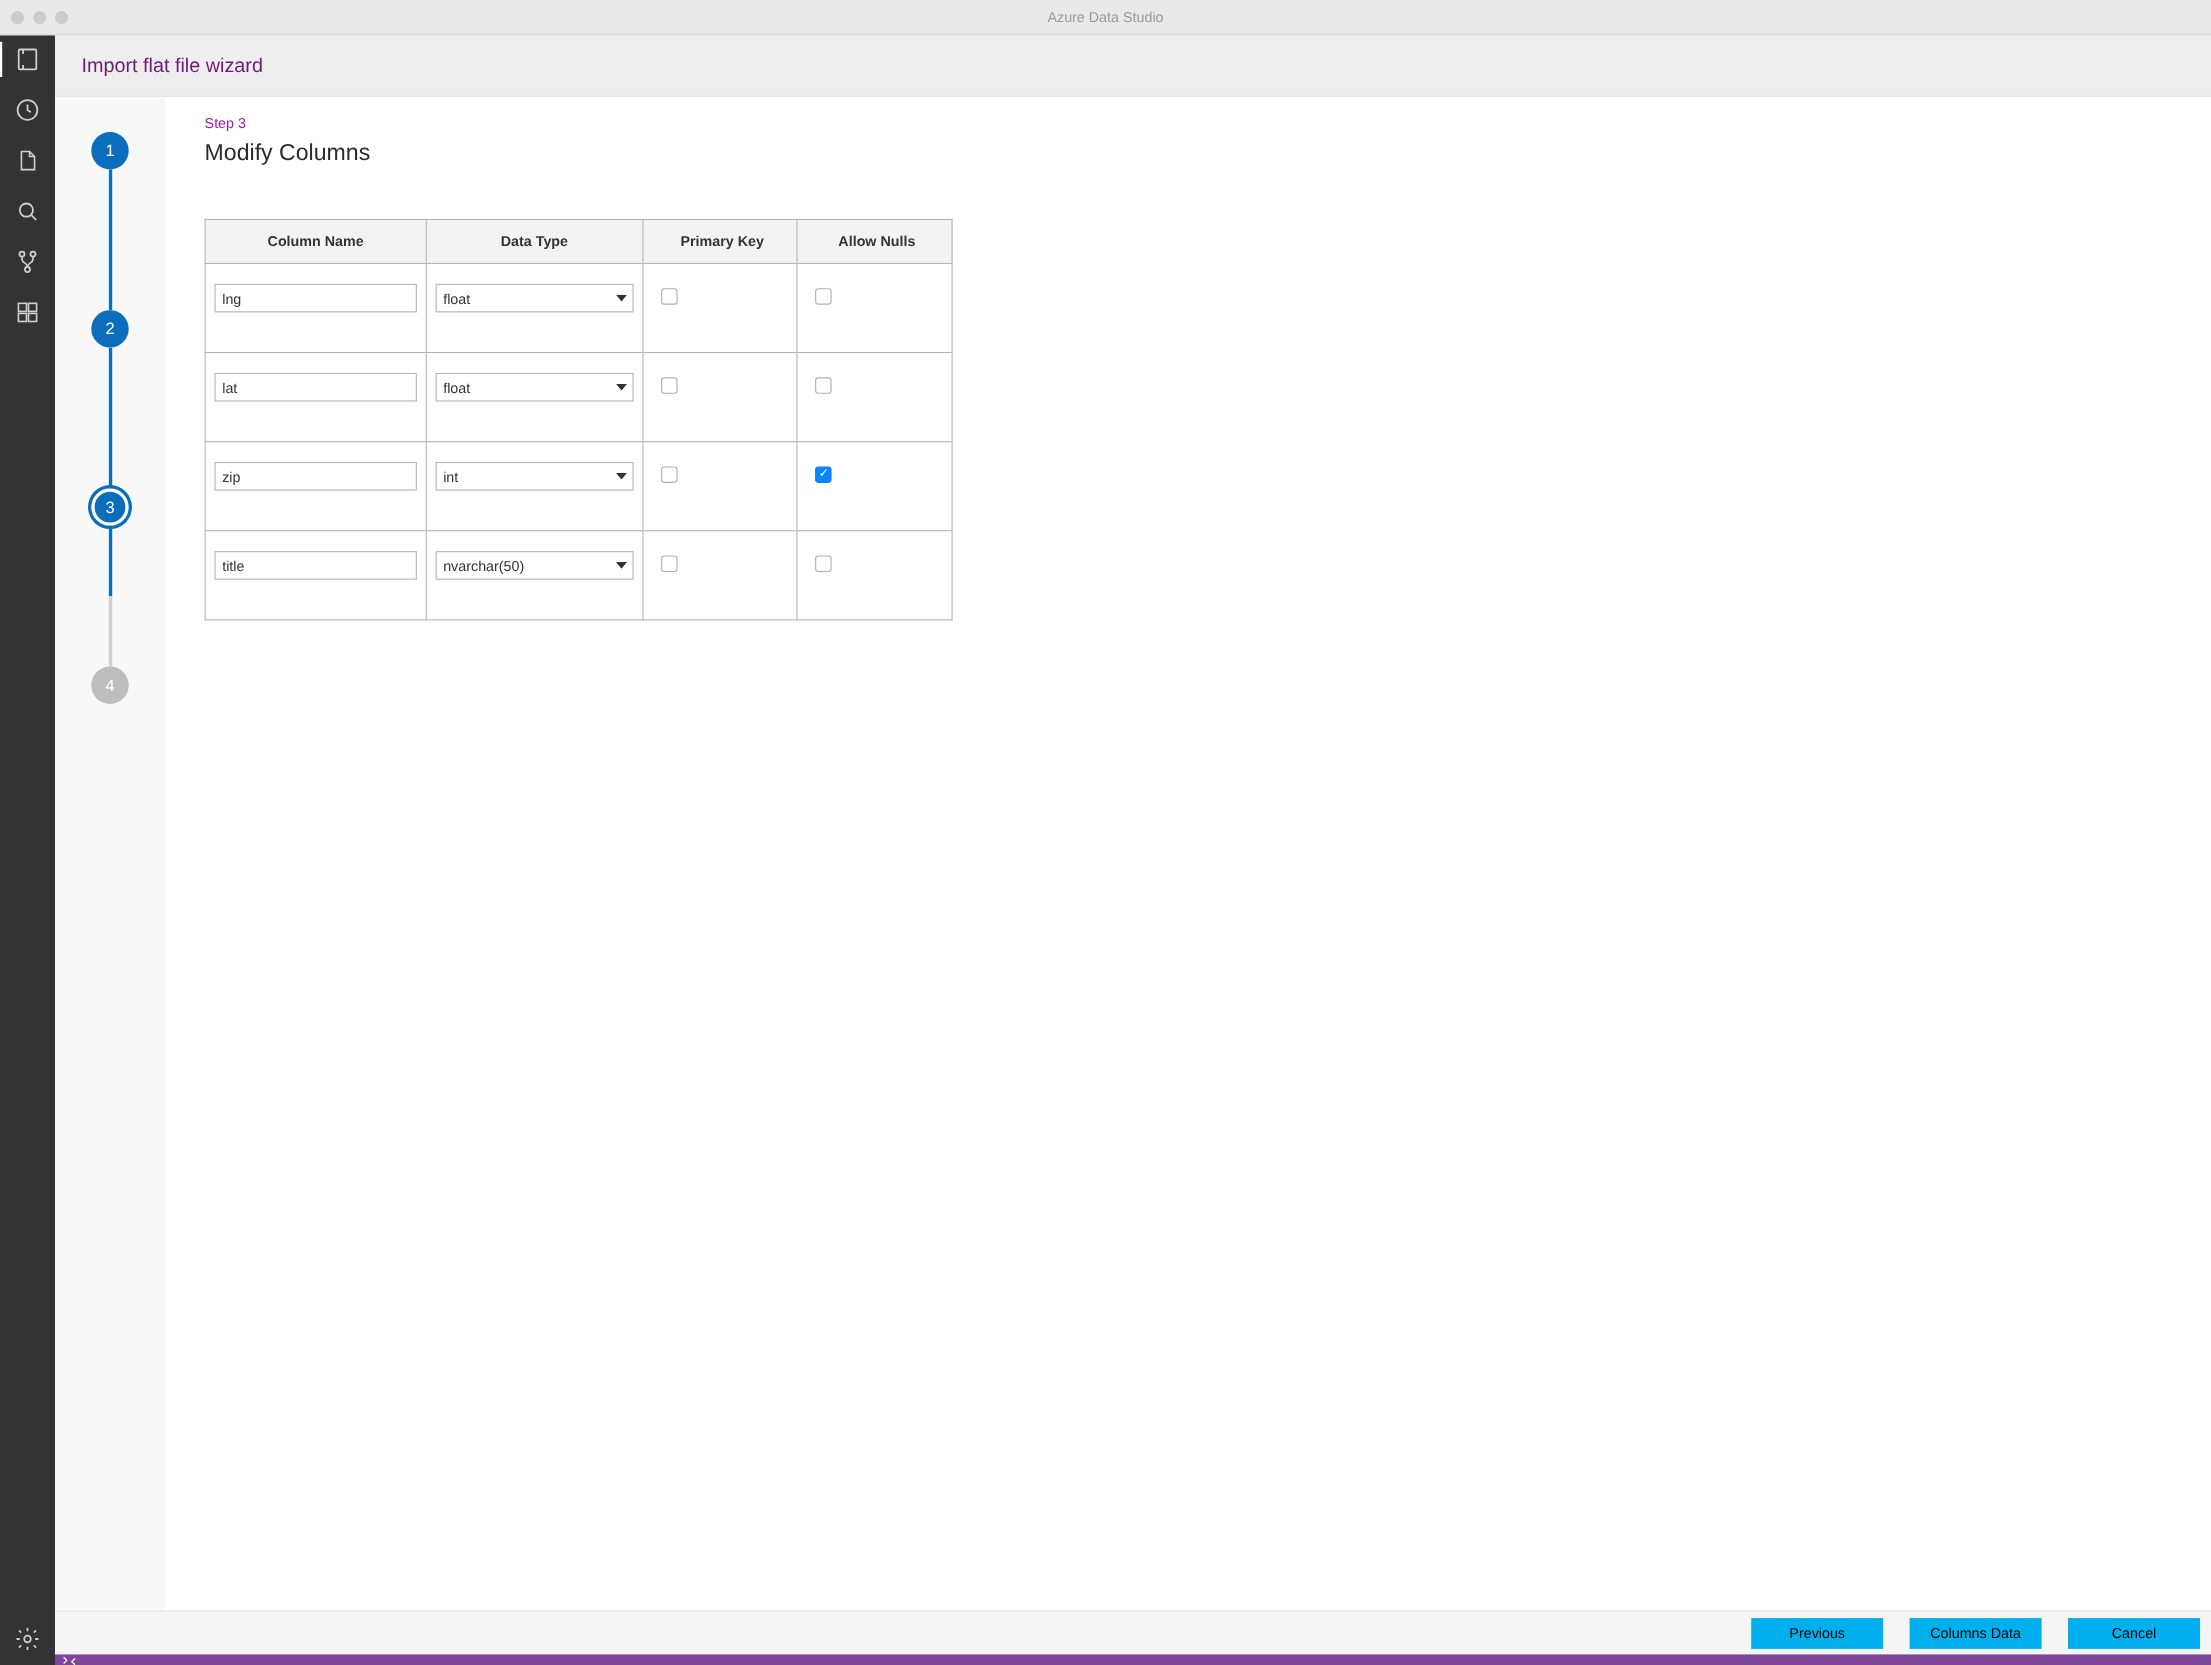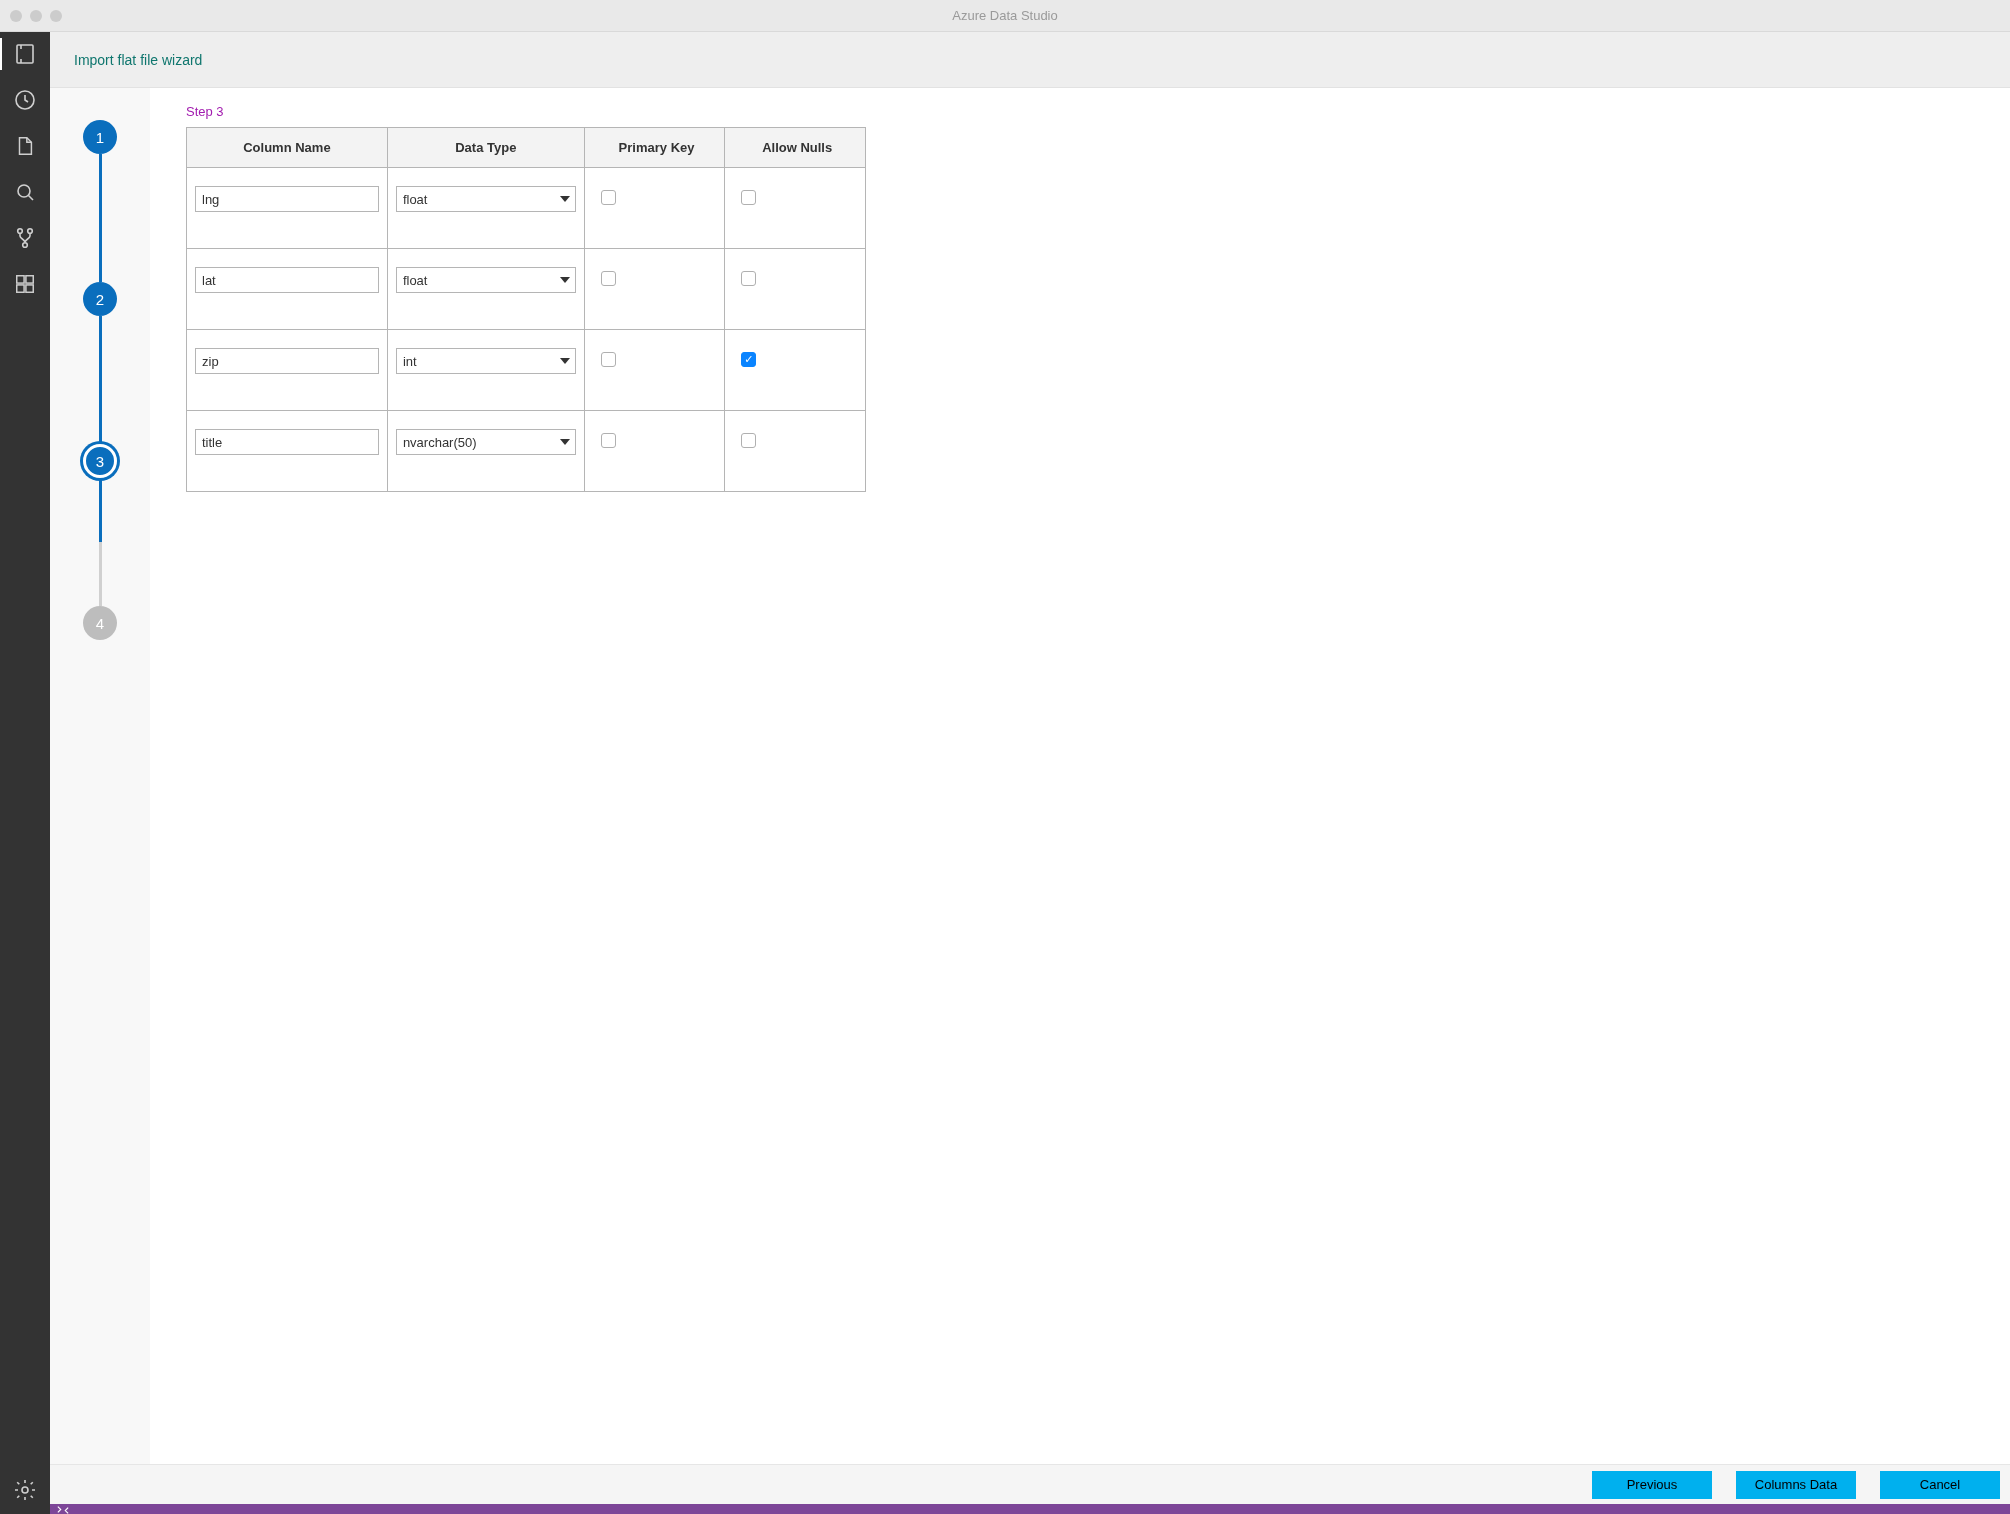--- a/index.html
+++ b/index.html
@@ -21,21 +21,21 @@
   .activitybar .aicon svg { stroke: #cfcfcf; }
   .activitybar .spacer { flex: 1; }
   .activitybar-active { position: relative; }
   .activitybar-active::before { content: ""; position: absolute; left: -11px; top: -2px; bottom: -2px; width: 2px; background: #fff; }
 
   
   .content-col { flex: 1; display: flex; flex-direction: column; min-width: 0; }
 
   
   .wizard-header { height: 56px; background: #eeeeee; border-bottom: 1px solid #e2e2e2; display: flex; align-items: center; padding-left: 24px; }
-  .wizard-header h1 { font-size: 14px; font-weight: 400; color: #0f766e; }
+  .wizard-header h1 { font-size: 18px; font-weight: 400; color: #701a75; }
 
   
   .wizard-body { flex: 1; display: flex; min-height: 0; }
 
   
   .stepper { width: 100px; background: #f8f8f8; padding-top: 32px; display: flex; flex-direction: column; align-items: center; }
   .step-node { width: 34px; height: 34px; border-radius: 50%; background: #0a6ebd; color: #fff; display: flex; align-items: center; justify-content: center; font-size: 15px; }
   .step-node.current { border: 3px solid #fff; box-shadow: 0 0 0 3px #0a6ebd; }
   .step-node.future { background: #bdbdbd; }
   .step-line { width: 3px; flex: 0 0 128px; background: #0a6ebd; }
@@ -155,20 +155,21 @@
         <div class="step-node">2</div>
         <div class="step-line"></div>
         <div class="step-node current">3</div>
         <div class="step-line short"></div>
         <div class="step-line short future"></div>
         <div class="step-node future">4</div>
       </div>
 
       <div class="panel">
         <div class="step-label">Step 3</div>
+        <h2>Modify Columns</h2>
 
         <table class="cols">
           <thead>
             <tr>
               <th class="col-name">Column Name</th>
               <th class="col-type">Data Type</th>
               <th class="col-pk">Primary Key</th>
               <th class="col-null">Allow Nulls</th>
             </tr>
           </thead>

